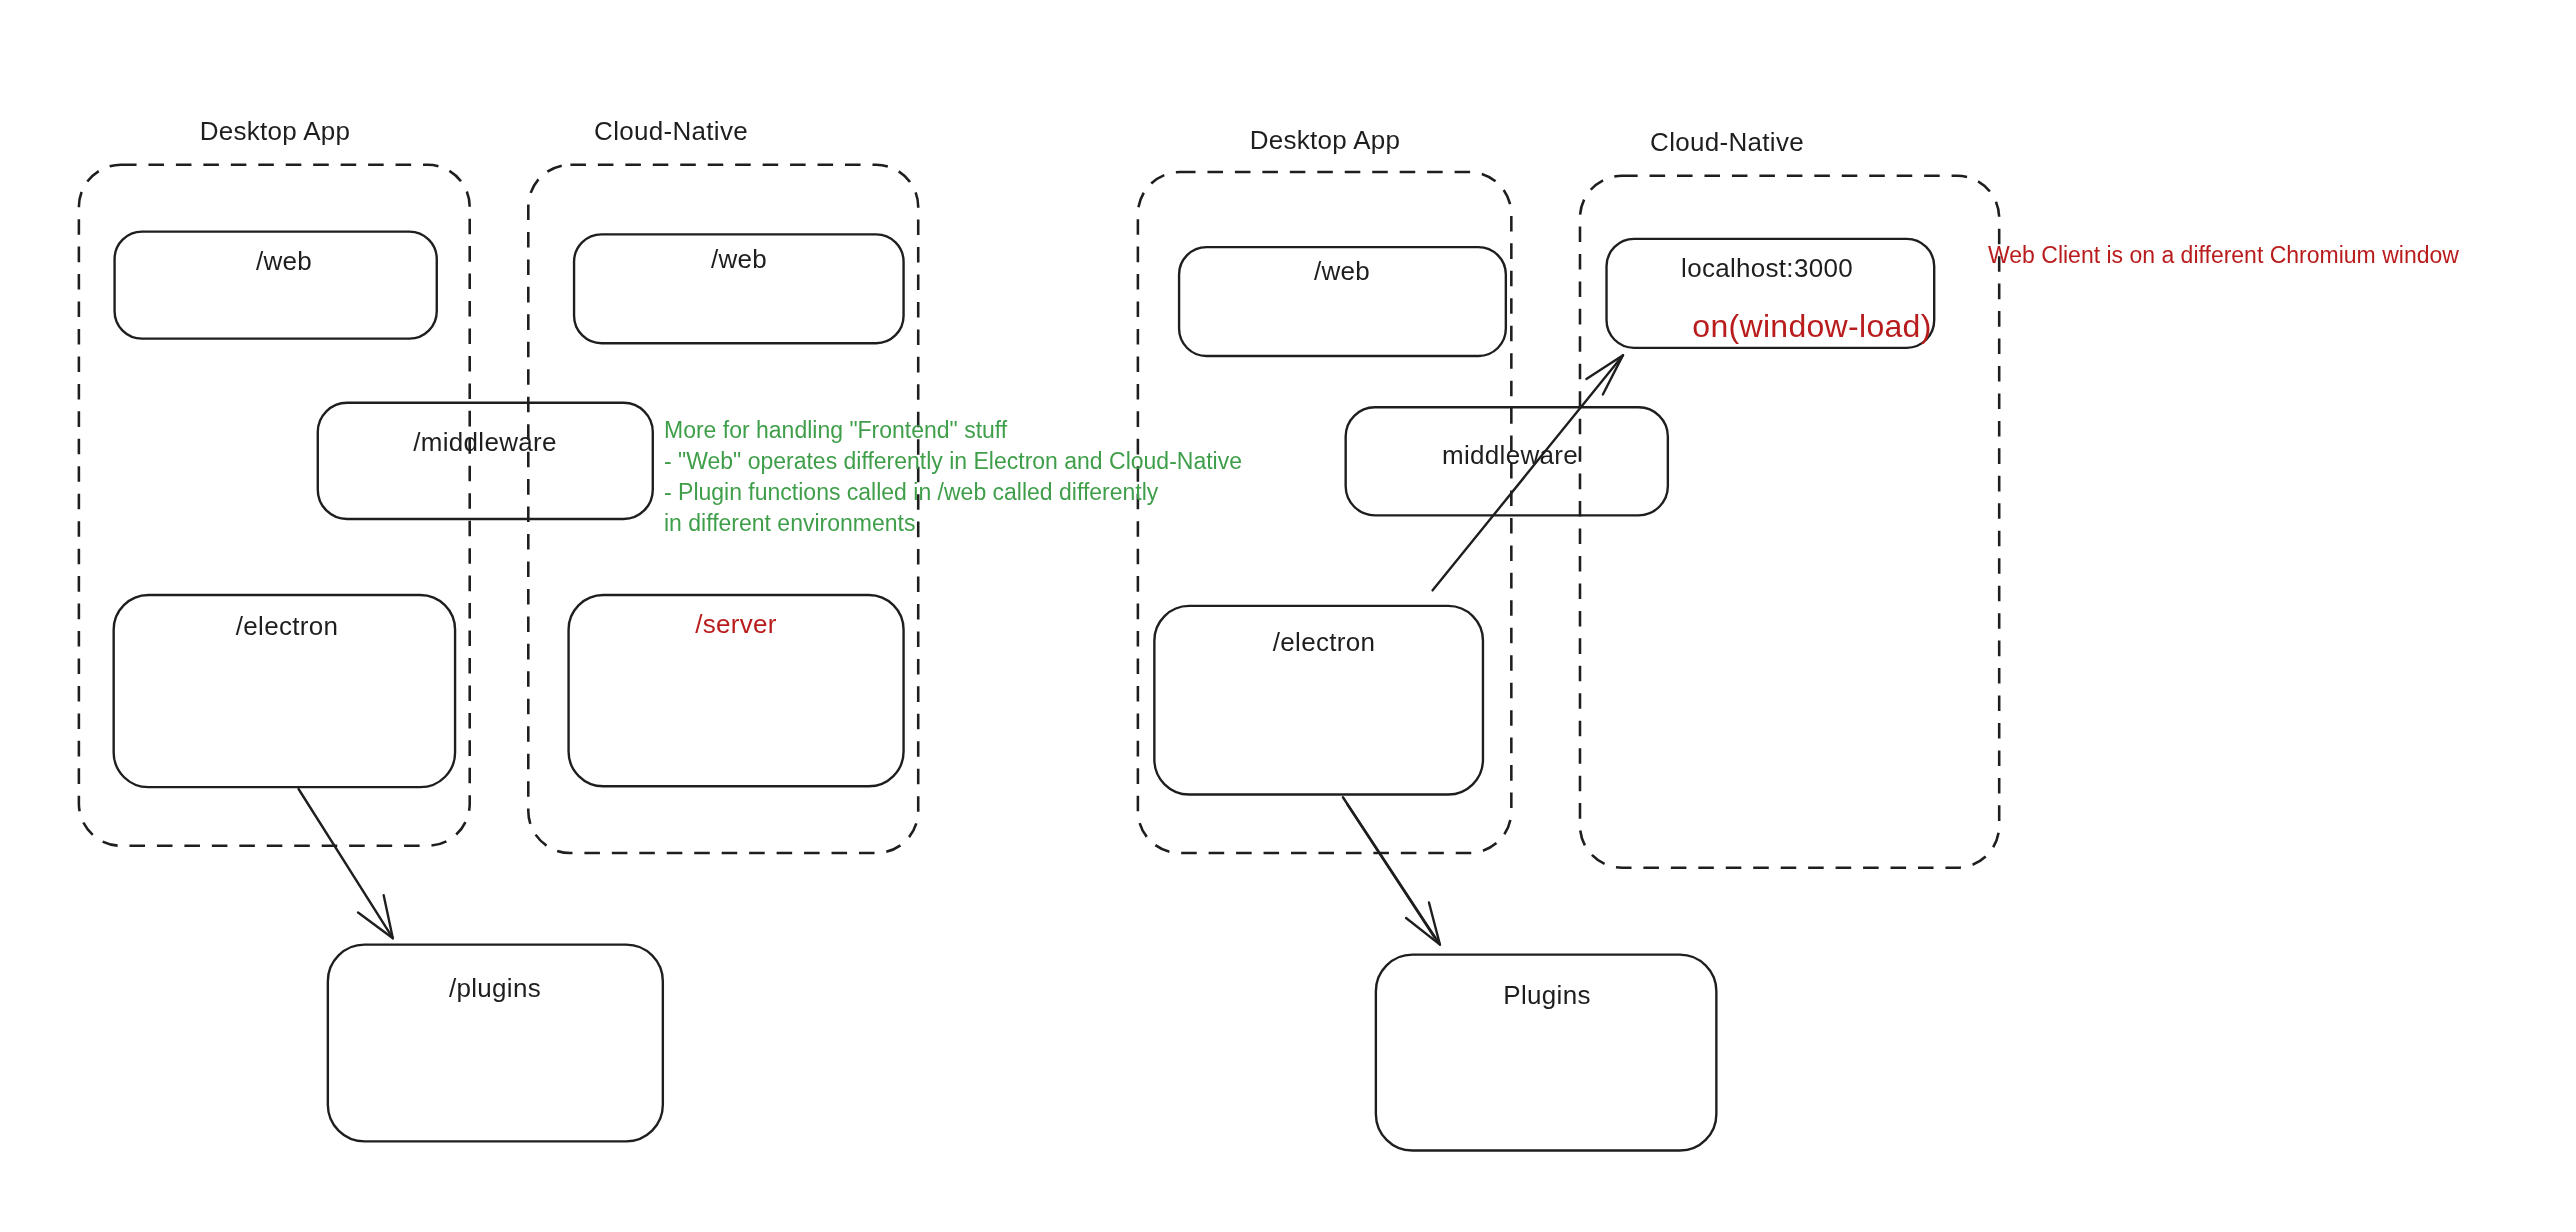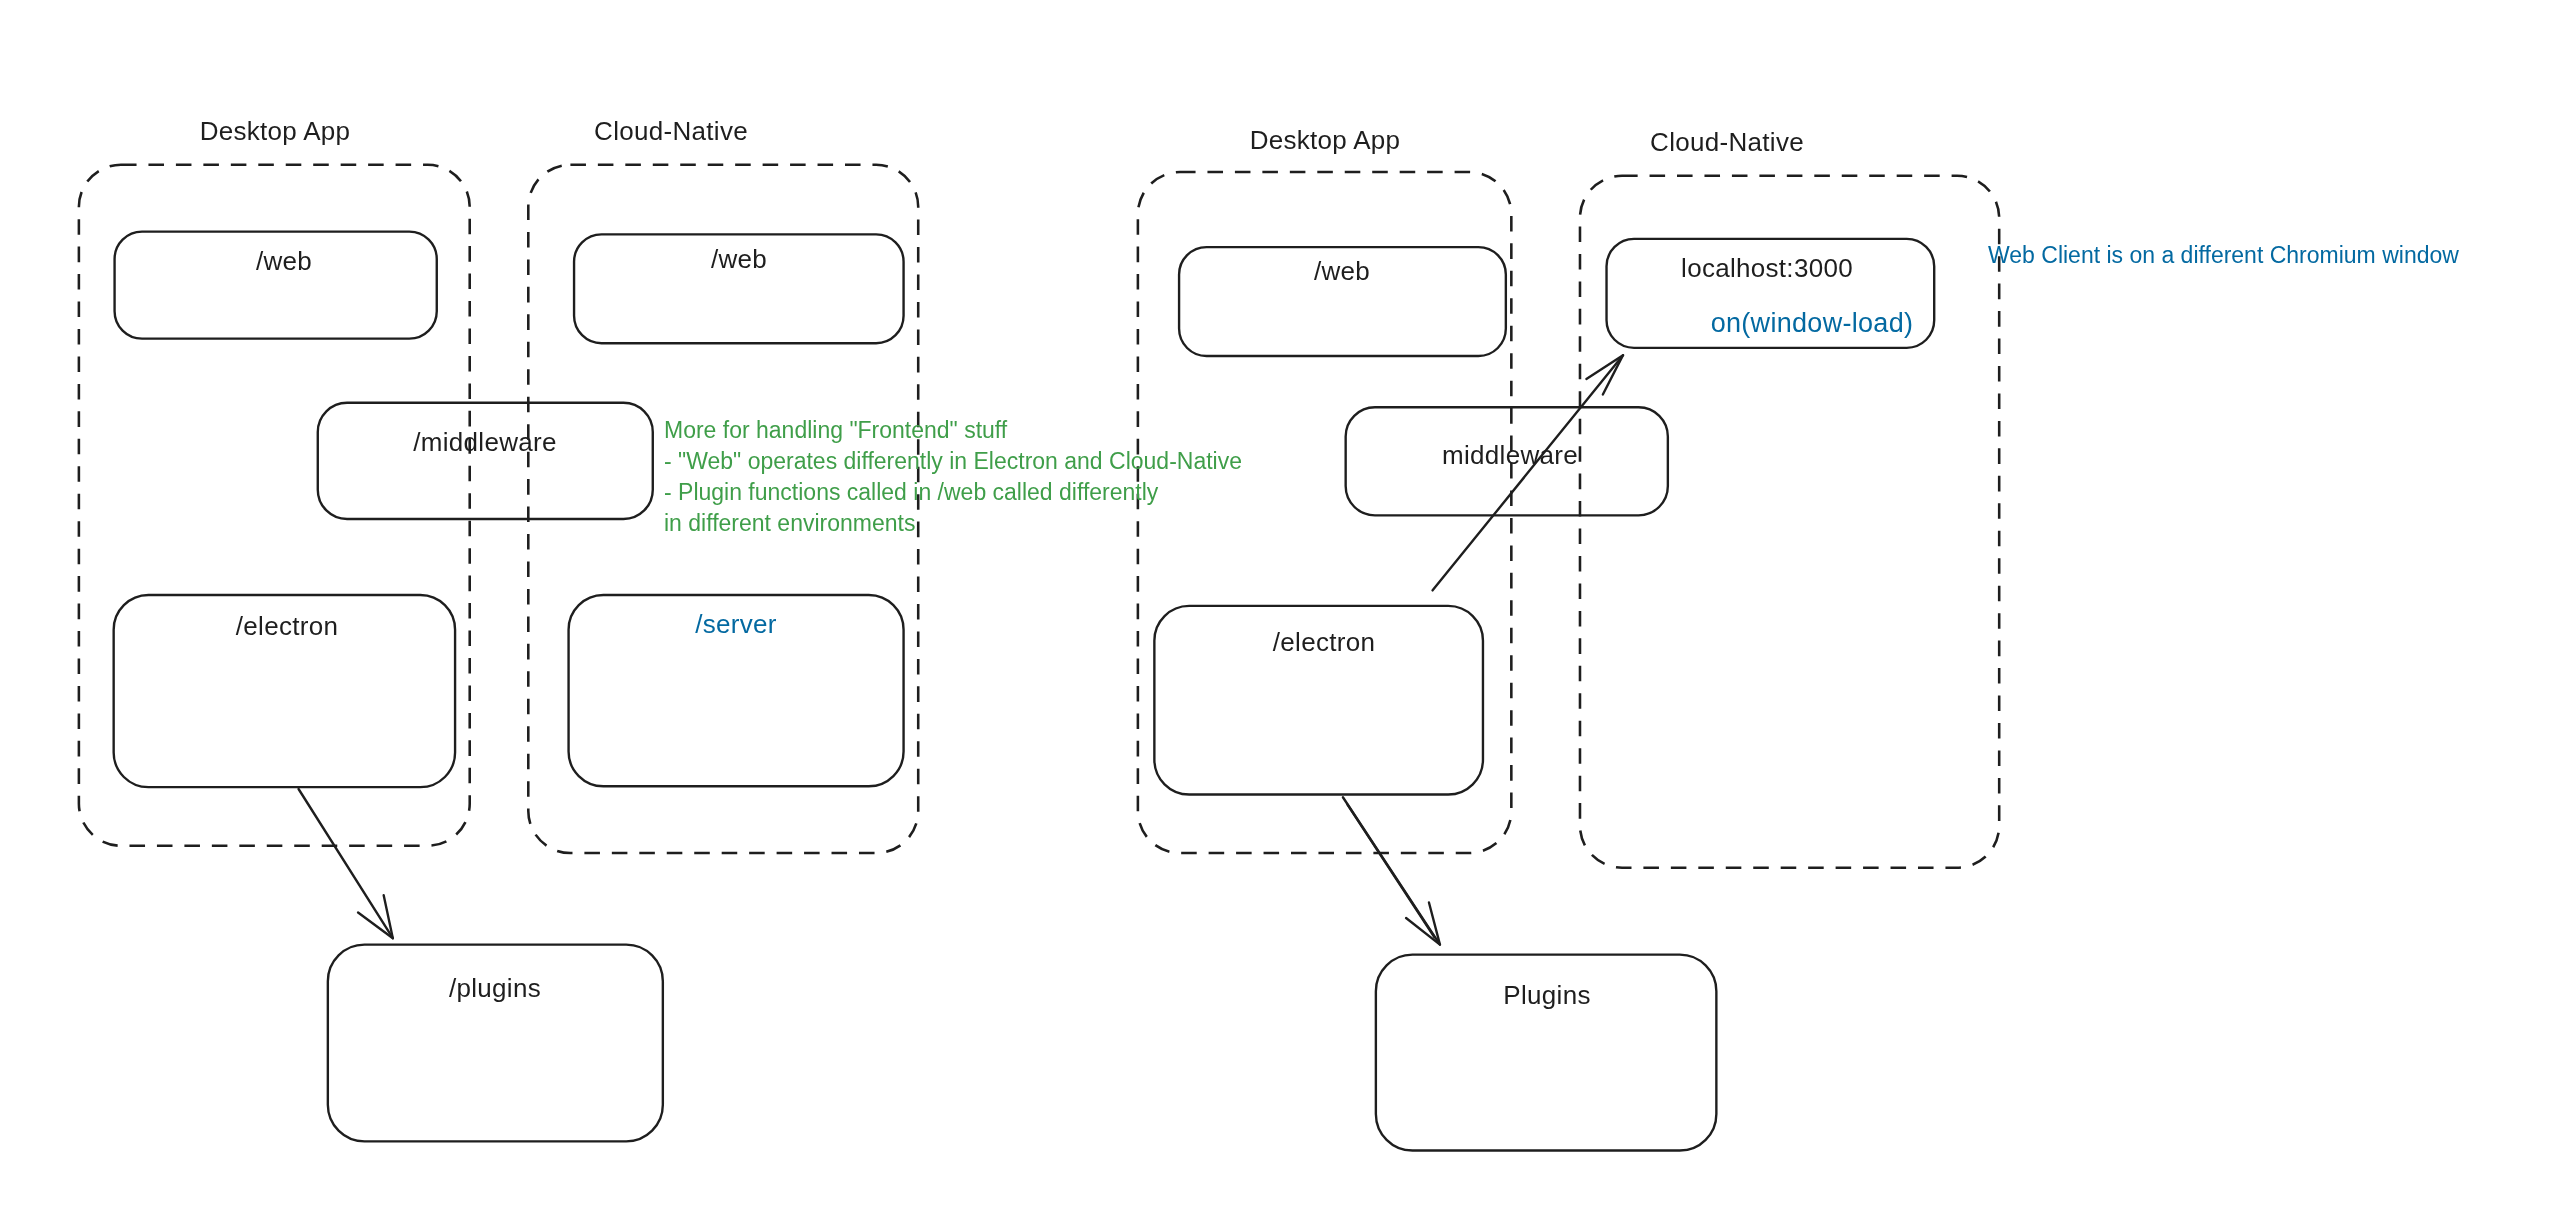--- a/index.html
+++ b/index.html
@@ -24,23 +24,23 @@
     letter-spacing:0.3px;
   }
   .note{
     position:absolute;
     transform:none;
     white-space:nowrap;
     font-size:23px;
   }
   .note .nline{height:31px;}
   .note-red .nline{height:35px;}
-  .red{color:#0369a1;}
+  .red{color:#b91c1c;}
   .green{color:#3f9e49;}
-  .sub{font-size:27px;}
+  .sub{font-size:32px;}
 </style>
 </head>
 <body>
 
 <div class="canvas">
 
   <svg class="shapes" width="2576" height="1232" viewBox="0 0 2814 1346">
 
     <rect class="group" x="86" y="180" width="427" height="744" rx="46"></rect>
     <rect class="group" x="577" y="180" width="426" height="752" rx="46"></rect>

